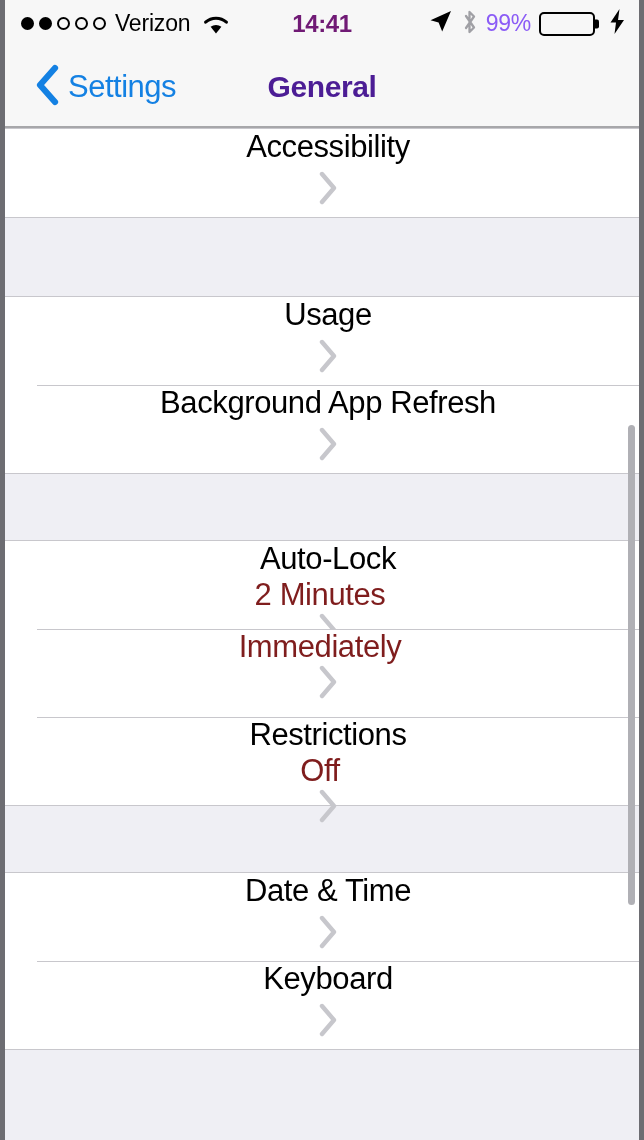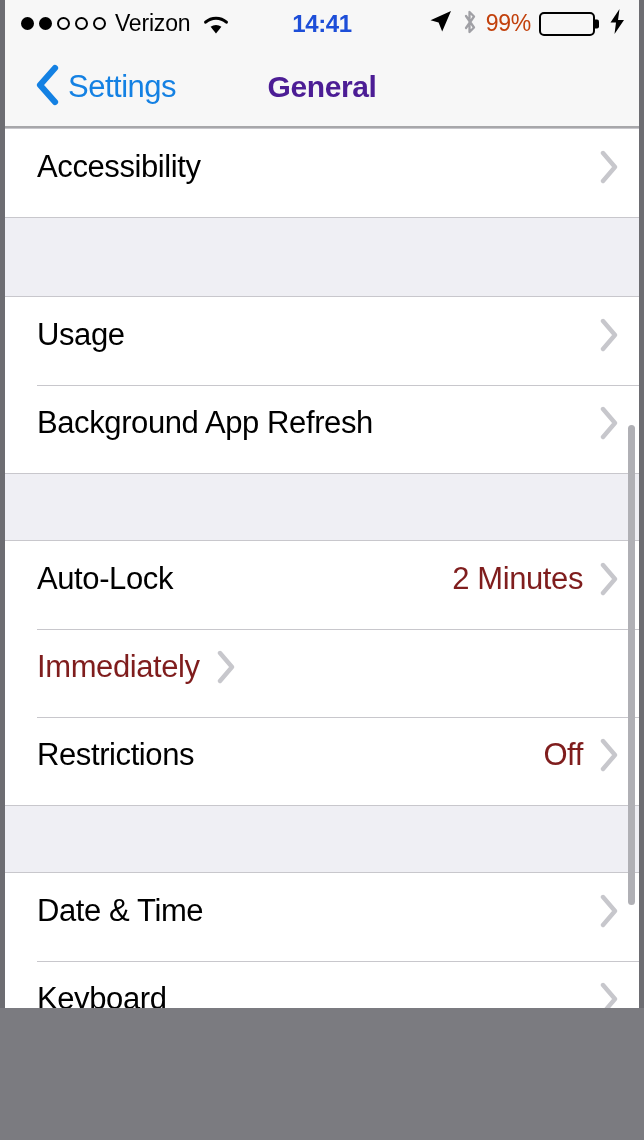--- a/index.html
+++ b/index.html
@@ -7,21 +7,21 @@
     width:644px; height:1140px;
     background:#7b7b80;
     font-family:"Liberation Sans","DejaVu Sans",sans-serif;
     -webkit-font-smoothing:antialiased;
     overflow:hidden;
   }
 
   
   .device {
     position:relative;
-    width:644px; height:1008px;
+    width:644px; height:1140px;
     background:#ffffff;
     border-left:5px solid #6d6d72;
     border-right:5px solid #6d6d72;
     overflow:hidden;
   }
 
   
   .status-bar {
     position:relative;
     height:47px;
@@ -36,27 +36,27 @@
   .dot.filled { background:#000; }
   .dot.empty  { background:transparent; }
   .carrier { font-size:23px; color:#000; letter-spacing:-0.2px; }
   .wifi-icon { margin-left:3px; display:flex; align-items:center; }
 
   .status-center {
     position:absolute; left:0; right:0; top:0; height:47px;
     display:flex; align-items:center; justify-content:center;
     pointer-events:none;
   }
-  .clock { font-size:24px; font-weight:bold; color:#1d4ed8; letter-spacing:-0.4px; }
+  .clock { font-size:24px; font-weight:bold; color:#701a75; letter-spacing:-0.4px; }
 
   .status-right {
     margin-left:auto; display:flex; align-items:center; gap:8px;
     position:relative; z-index:2;
   }
-  .battery-pct { font-size:23px; color:#c2410c; letter-spacing:-0.3px; }
+  .battery-pct { font-size:23px; color:#8b5cf6; letter-spacing:-0.3px; }
   .battery {
     position:relative; width:56px; height:24px;
     border:2px solid #000; border-radius:5px; padding:2px;
   }
   .battery-fill { height:100%; width:100%; background:#4cd964; border-radius:2px; }
   .battery-cap {
     position:absolute; right:-6px; top:50%; transform:translateY(-50%);
     width:4px; height:9px; background:#000; border-radius:0 2px 2px 0;
   }
   .bolt { margin-left:7px; }
@@ -92,20 +92,21 @@
   .gap.h-first { height:78px; }
   .gap.h-mid   { height:66px; }
 
   .row {
     position:relative;
     height:88px;
     display:flex; align-items:center;
     padding:0 20px 12px 32px;
     background:#fff;
     cursor:pointer;
+    flex-direction:column;
   }
   .row + .row::before {
     content:"";
     position:absolute; left:32px; right:0; top:0;
     height:1px; background:#c8c7cc;
   }
   .row-label {
     font-size:31px; color:#000; letter-spacing:-0.4px;
     flex:1 1 auto; white-space:nowrap;
   }

